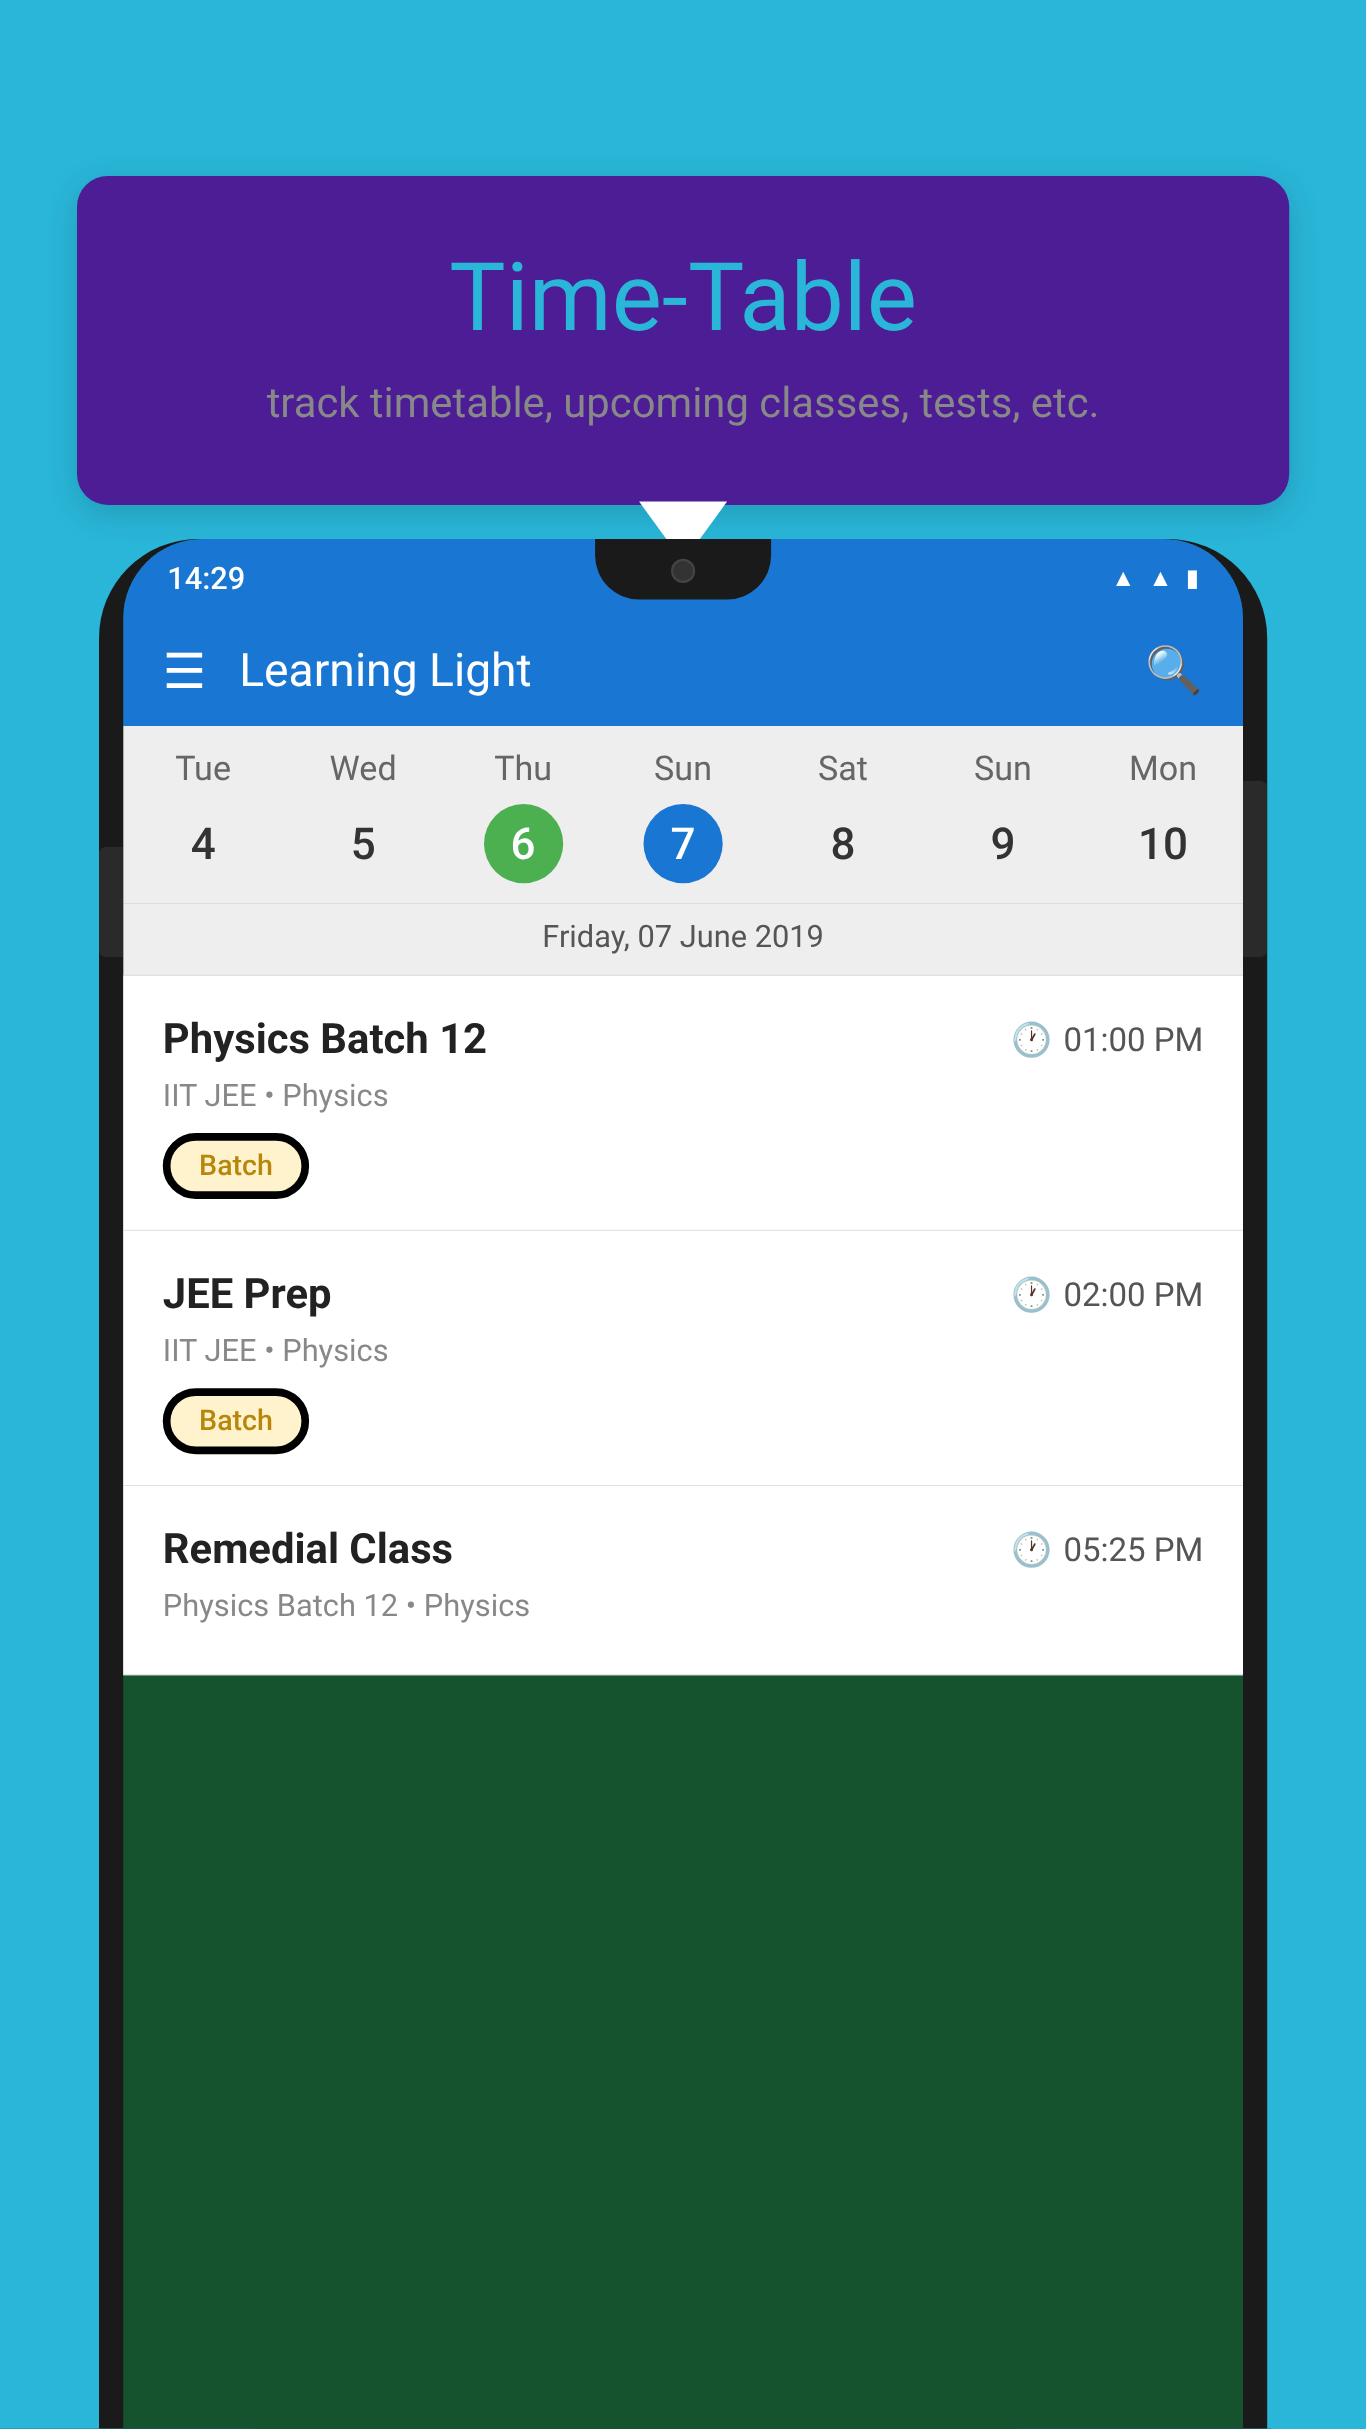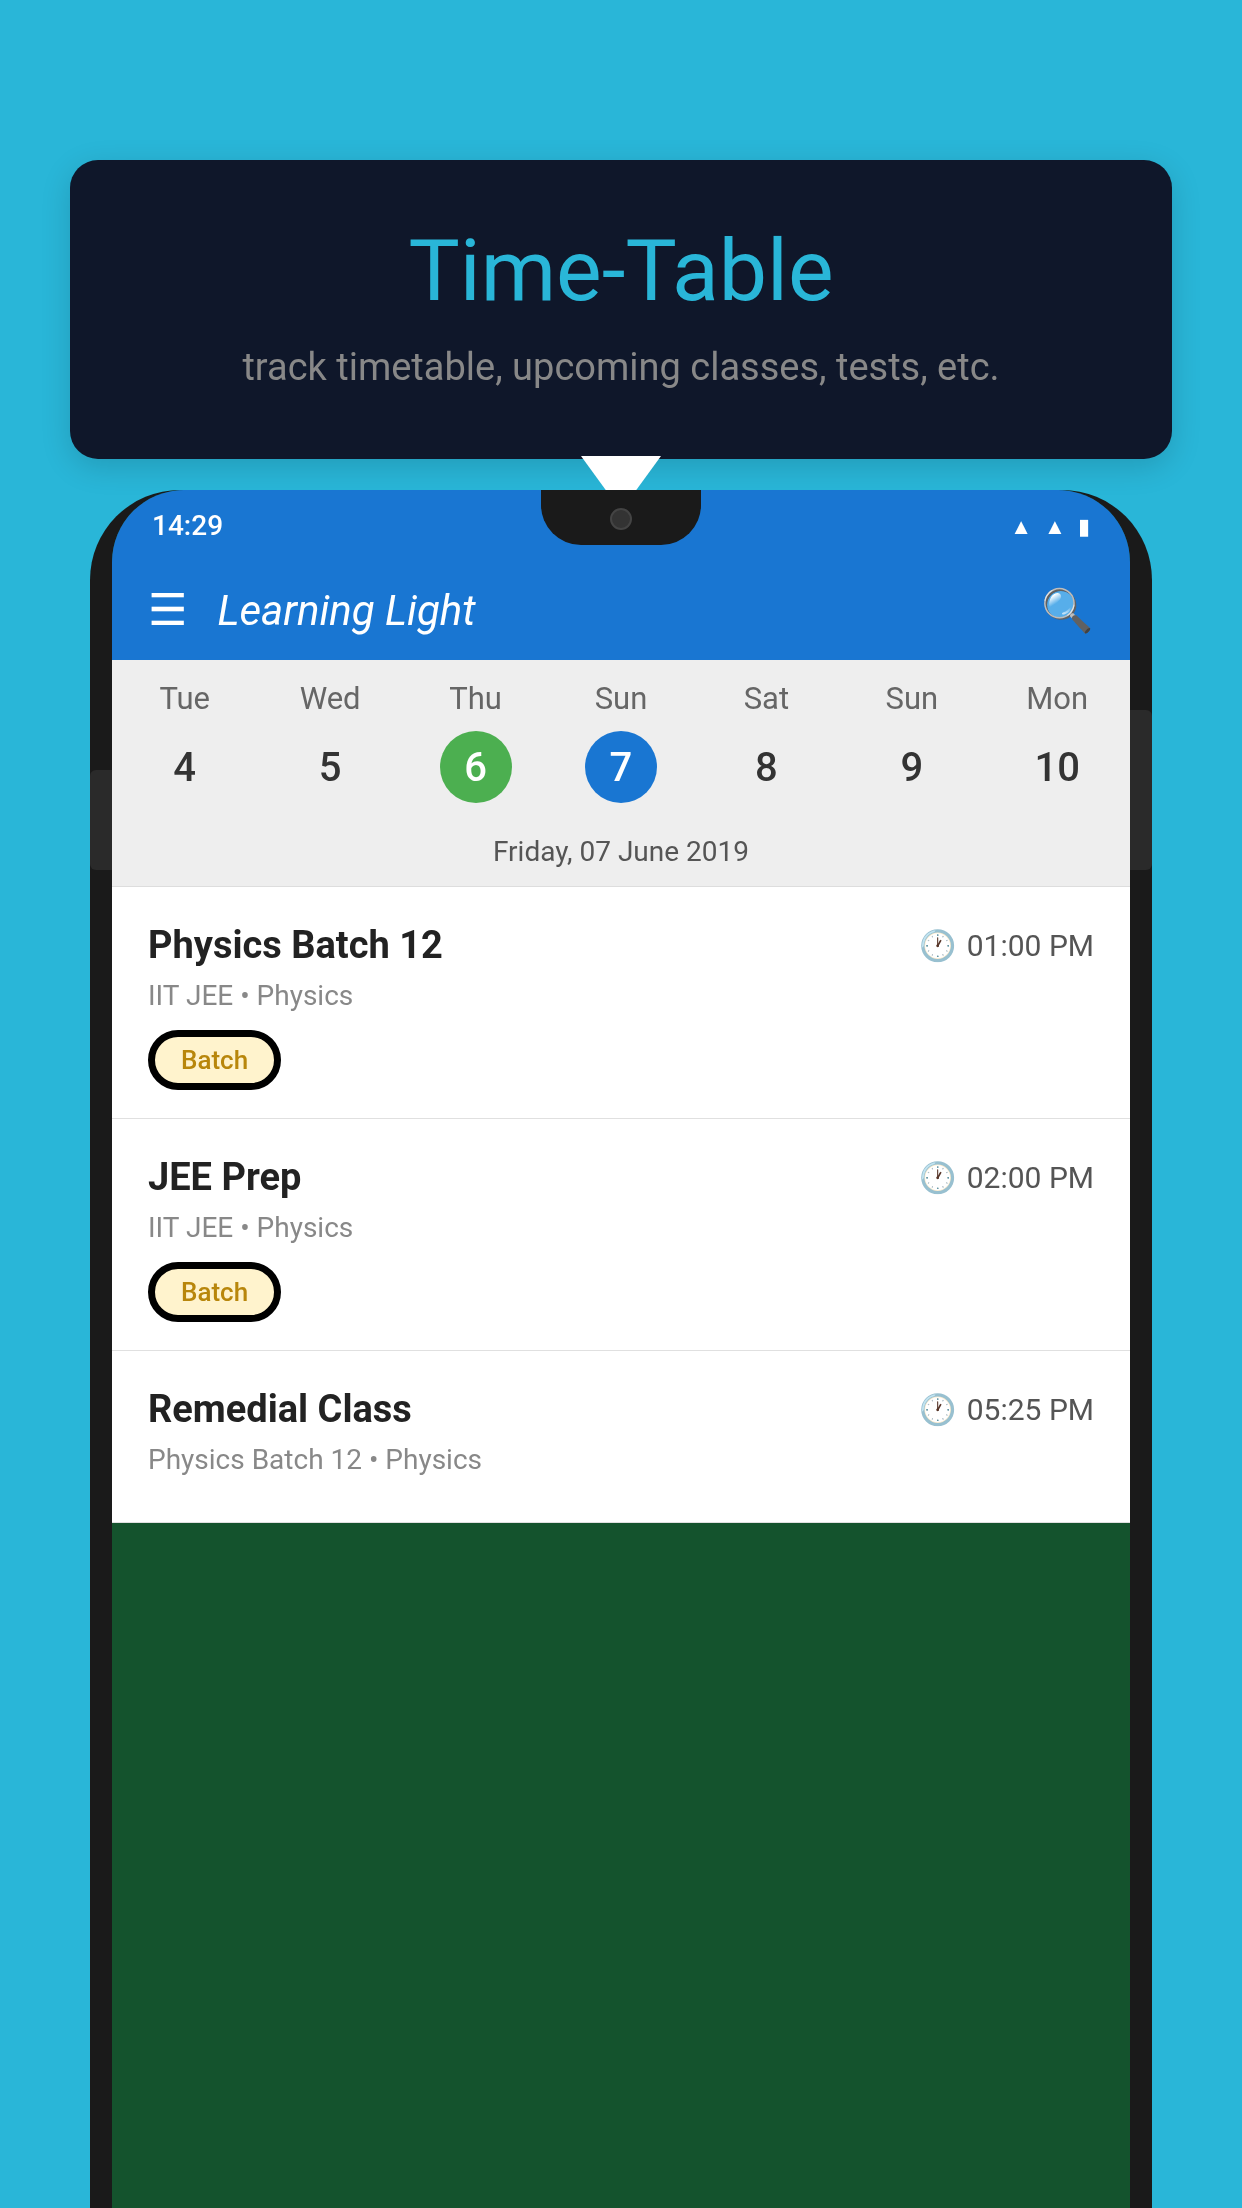--- a/index.html
+++ b/index.html
@@ -13,21 +13,21 @@
       overflow: hidden;
       position: relative;
     }
 
     
     .tooltip-card {
       position: absolute;
       top: 160px;
       left: 70px;
       right: 70px;
-      background: #0f172a;
+      background: #4c1d95;
       border-radius: 28px;
       padding: 60px 80px 70px;
       box-shadow: 0 8px 30px rgba(0,0,0,0.15);
     }
 
     .tooltip-card::after {
       content: '';
       position: absolute;
       bottom: -52px;
       left: 50%;
@@ -146,21 +146,20 @@
       font-size: 44px;
       line-height: 1;
       cursor: pointer;
     }
 
     .app-title {
       color: white;
       font-size: 42px;
       font-weight: 400;
       flex: 1;
-      font-style: italic;
     }
 
     .search-icon {
       color: white;
       font-size: 42px;
     }
 
     
     .calendar-header {
       background: #eeeeee;

